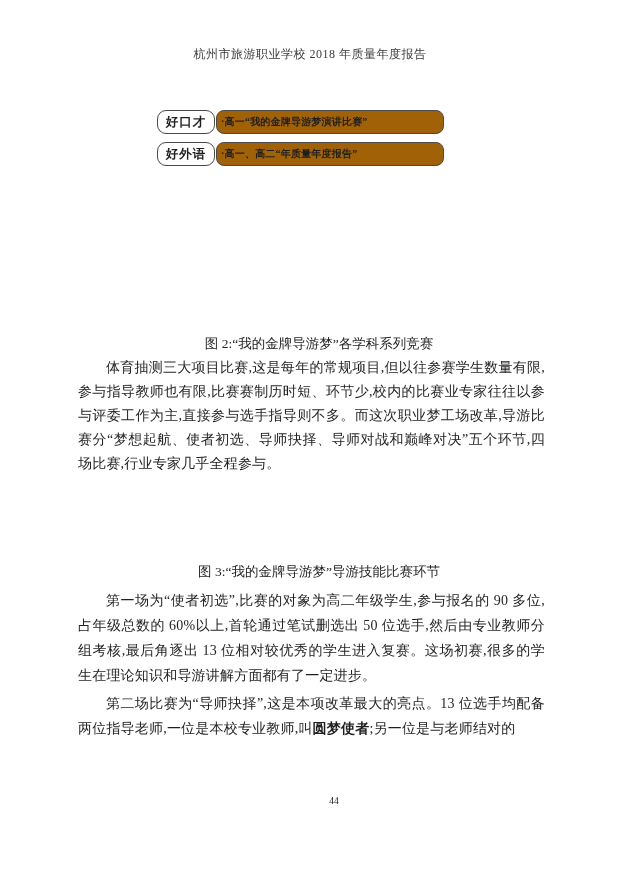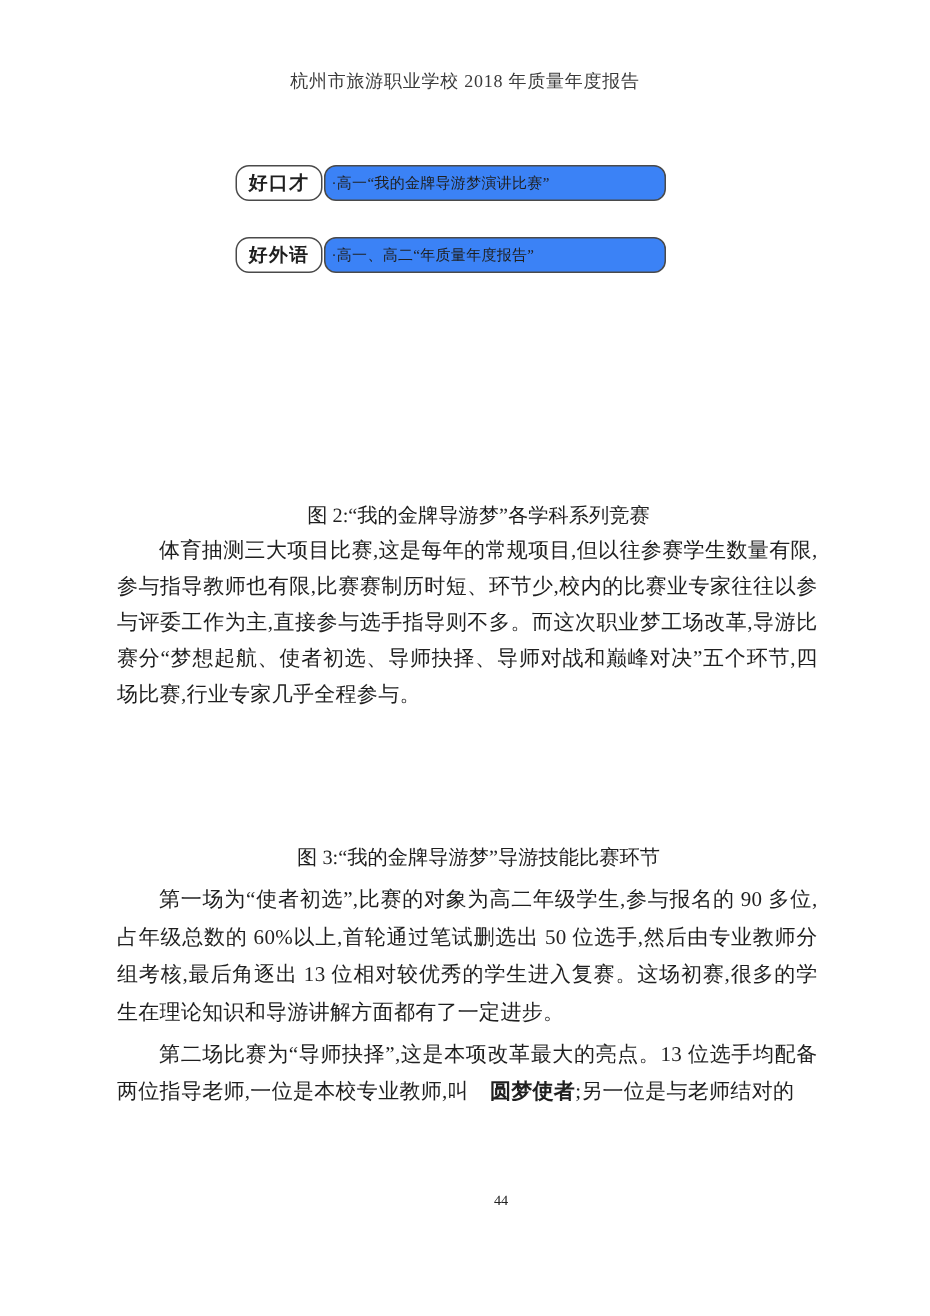--- a/index.html
+++ b/index.html
@@ -7,49 +7,49 @@
     position:relative; width:620px; height:877px; background:#ffffff;
     font-family:"Liberation Serif","DejaVu Serif",serif; color:#1f1f1f;
     overflow:hidden;
   }
   .doc-header {
     position:absolute; top:46px; left:0; width:100%;
     text-align:center; font-size:12px; color:#3a3a3a; letter-spacing:0.5px;
   }
   
   .diagram { position:absolute; top:110px; left:157px; }
-  .diagram-row { display:flex; align-items:stretch; height:24px; margin-bottom:24px;justify-content:space-between; }
+  .diagram-row { display:flex; align-items:stretch; height:24px; margin-bottom:8px;justify-content:space-between; }
   .row-label {
     width:58px; box-sizing:border-box; flex:0 0 58px;
     border:1.6px solid #4a4a4a; border-radius:9px; background:#fff;
     font-weight:bold; font-size:12.5px; letter-spacing:1px;
     display:flex; align-items:center; justify-content:center; z-index:1;
   }
   .row-content {
     width:228px; box-sizing:border-box; flex:0 0 228px; margin-left:1px;
-    border:1.6px solid #4a4a4a; border-radius:8px; background:#3b82f6;
-    font-weight:normal; font-size:10px; letter-spacing:0.2px;
+    border:1.6px solid #4a4a4a; border-radius:8px; background:#a16207;
+    font-weight:bold; font-size:10px; letter-spacing:0.2px;
     display:flex; align-items:center; padding-left:4px; white-space:nowrap;
   }
   .fig-caption {
     position:absolute; left:0; width:100%; text-align:center;
     font-size:13.5px; transform:translateX(9px);
   }
   .fig2-caption { top:335px; }
   .fig3-caption { top:563px; }
   
   .para {
     position:absolute; left:78px; width:467px; margin:0;
     text-align:justify; text-justify:inter-character;
     font-size:14px; line-height:24px; text-indent:2em; letter-spacing:0.2px;
   }
   .para1 { top:356px; }
   .para2 { top:588px; line-height:25px; }
   .para3 { top:691px; line-height:25px; }
-  .bold-seg { font-weight:bold;margin-left:14px; }
+  .bold-seg { font-weight:bold; }
   
   .flowbox {
     position:absolute; left:133px; top:497px; width:407px; height:57px;
     box-sizing:border-box; border:1.4px solid #333;
     text-align:center; font-weight:bold; font-size:10.5px;
     letter-spacing:1px; padding-top:7px;
   }
   .flowbox-line { line-height:22px; }
   .doc-footer {
     position:absolute; top:796px; left:0; width:100%;

